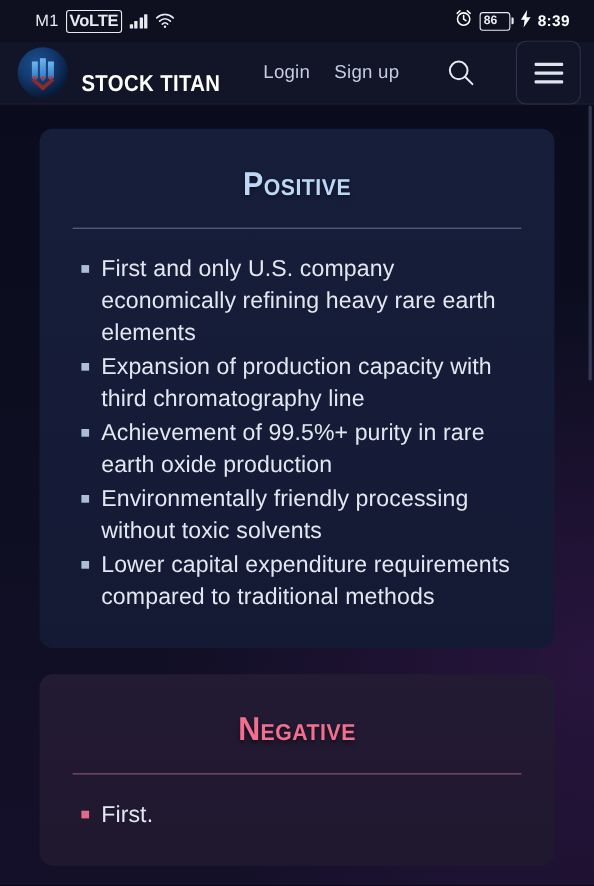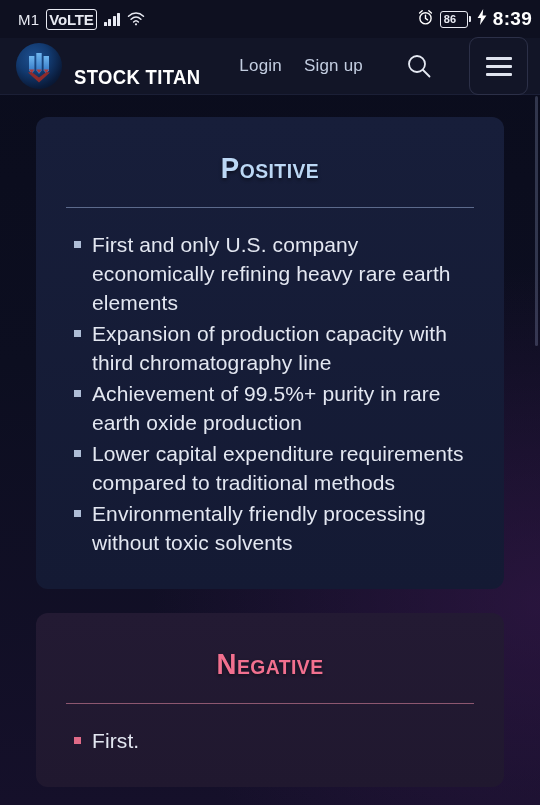--- a/index.html
+++ b/index.html
@@ -15,21 +15,21 @@
     background:
       radial-gradient(120% 70% at 100% 75%, rgba(60,25,80,0.55) 0%, rgba(20,12,40,0.0) 60%),
       linear-gradient(180deg,#0a0c1c 0%, #0c0e20 45%, #15102a 100%);
     overflow:hidden;
   }
   
   .statusbar {
     position:relative; height:38px;
     background:#0e1020;
     display:flex; align-items:center;
-    padding:0 0;
+    padding:0 14px;
     color:#eceef5;
     font-size:16px;
   }
   .sb-left { display:flex; align-items:center; gap:7px; margin-left:18px; }
   .sb-right { display:flex; align-items:center; gap:6px; margin-left:auto; margin-right:8px; }
   .carrier { font-size:15px; letter-spacing:.2px; color:#e8eaf2; font-family:"Liberation Sans", sans-serif;}
   .volte {
     border:1.6px solid #e8eaf2; border-radius:3px;
     font-size:15px; font-weight:bold; line-height:1;
     padding:2px 2px 2px 2px; color:#e8eaf2; letter-spacing:-.2px;text-align:center;
@@ -43,21 +43,21 @@
   .wifi { width:18px; height:14px; position:relative; }
   .battery {
     display:flex; align-items:center;
   }
   .battery .shell {
     border:1.7px solid #e8eaf2; border-radius:3px;
     font-size:11px; font-weight:bold; line-height:1;
     padding:2px 3px; color:#e8eaf2; min-width:28px; 
   }
   .battery .nub { width:2px; height:6px; background:#e8eaf2; margin-left:1px; border-radius:0 1px 1px 0;}
-  .clocktime { font-size:19px; font-weight:bold; color:#fff; letter-spacing:.3px; }
+  .clocktime { font-size:14px; font-weight:bold; color:#fff; letter-spacing:.3px; }
 
   
   .header {
     position:relative; height:57px;
     background:#121527;
     display:flex; align-items:center;
     padding:0 12px 0 16px;
     border-bottom:1px solid #1b1f36;
   }
   .brand { display:flex; align-items:flex-end; gap:12px; }
@@ -221,22 +221,22 @@
 
   <div class="content">
 
     <div class="card positive">
       <div class="card-title">Positive</div>
       <div class="divider"></div>
       <ul class="bullets">
         <li>First and only U.S. company economically refining heavy rare earth elements</li>
         <li>Expansion of production capacity with third chromatography line</li>
         <li>Achievement of 99.5%+ purity in rare earth oxide production</li>
+        <li>Environmentally friendly processing without toxic solvents</li>
         <li>Lower capital expenditure requirements compared to traditional methods</li>
-        <li>Environmentally friendly processing without toxic solvents</li>
       </ul>
     </div>
 
     <div class="card negative">
       <div class="card-title">Negative</div>
       <div class="divider"></div>
       <ul class="bullets">
         <li>First.</li>
       </ul>
     </div>

